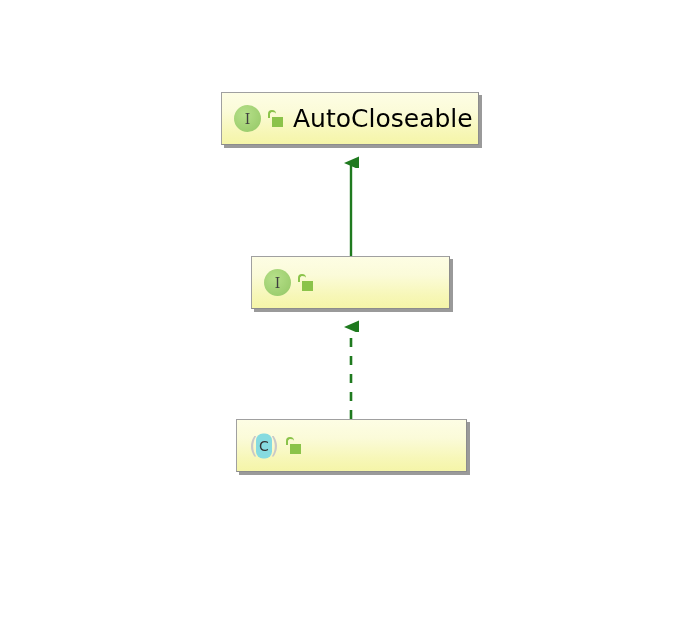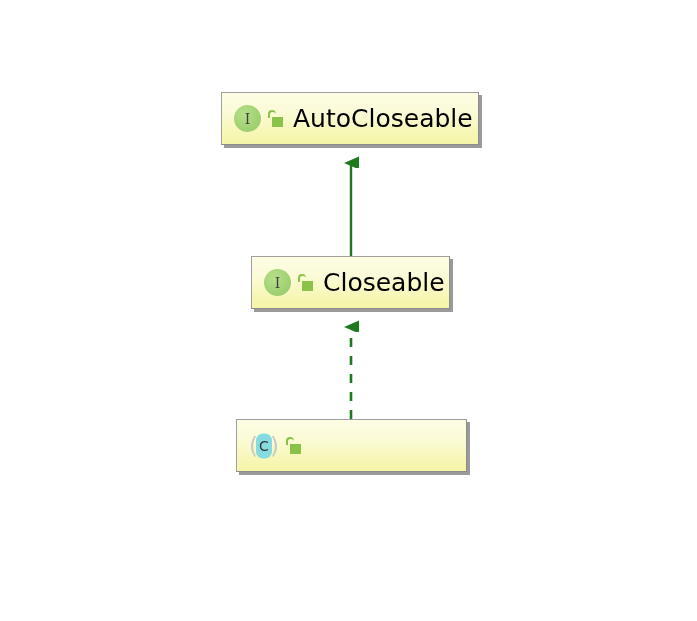--- a/index.html
+++ b/index.html
@@ -192,21 +192,20 @@
   <div class="uml-node" style="left:251px; top:256px; width:199px; height:53px;">
     <span class="node-icon-wrap">
       <span class="iface-icon">
         <span class="glyph">I</span>
       </span>
       <span class="lock-icon">
         <span class="shackle"></span>
         <span class="body"></span>
       </span>
     </span>
-    <span class="node-label">Closeable</span>
   </div>
 
   <div class="uml-node" style="left:236px; top:419px; width:231px; height:53px;">
     <span class="node-icon-wrap">
       <span class="abstract-icon">
         <span class="paren left">(</span>
         <span class="pill"></span>
         <span class="glyph">C</span>
         <span class="paren right">)</span>
       </span>

